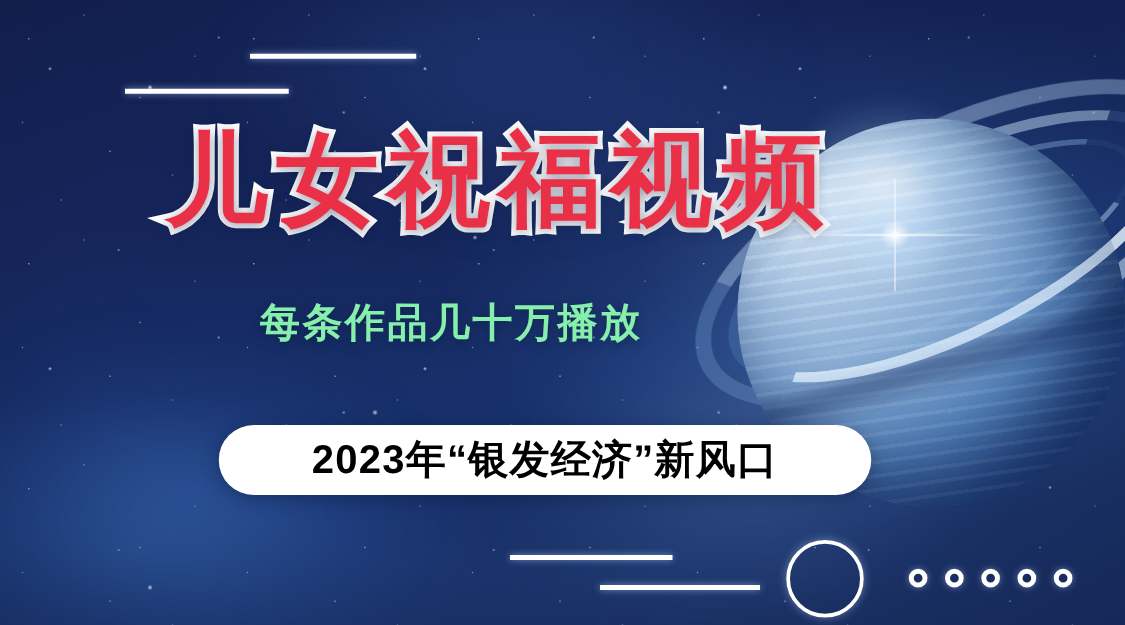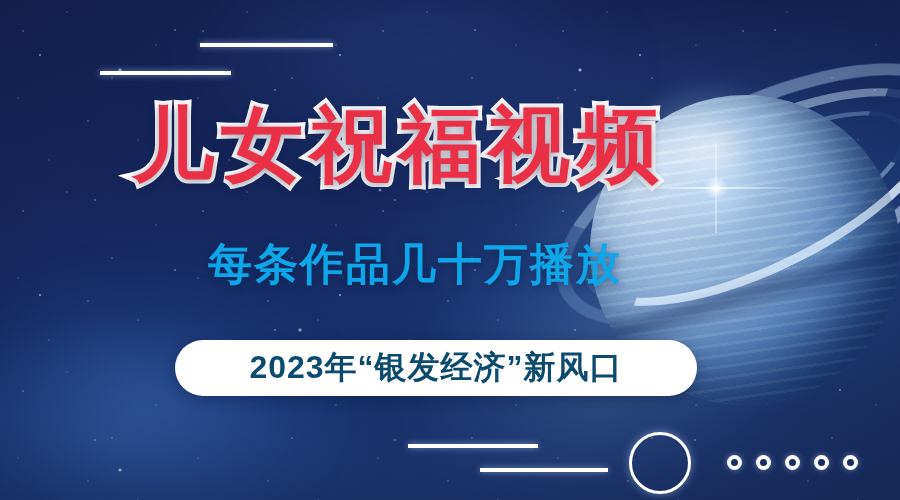--- a/index.html
+++ b/index.html
@@ -231,45 +231,45 @@
     color: #ea3047;
     -webkit-text-stroke: 8px #ffffff;
     paint-order: stroke fill;
     white-space: nowrap;
     text-shadow: 0 2px 10px rgba(10,25,60,0.45);
   }
   .subtitle {
     position: absolute;
     left: 208px;
     top: 242px;
-    font-size: 44px;
+    font-size: 32px;
     line-height: 1;
     font-weight: bold;
     letter-spacing: 2px;
-    color: #0ea5e9;
+    color: #86efac;
     white-space: nowrap;
     text-shadow: 0 2px 8px rgba(10,25,60,0.5);
   }
   .pill {
     position: absolute;
     left: 175px;
     top: 340px;
     width: 522px;
     height: 56px;
     background: #ffffff;
     border-radius: 28px;
     display: flex;
     align-items: center;
     justify-content: center;
     box-shadow: 0 3px 14px rgba(6,18,48,0.35);
   }
   .pill-text {
     font-size: 32px;
     font-weight: bold;
-    color: #0c4a6e;
+    color: #000000;
     letter-spacing: 1px;
     white-space: nowrap;
   }
 </style>
 </head>
 <body>
 
 <div id="poster">
 
   <div class="bg-base"></div>

